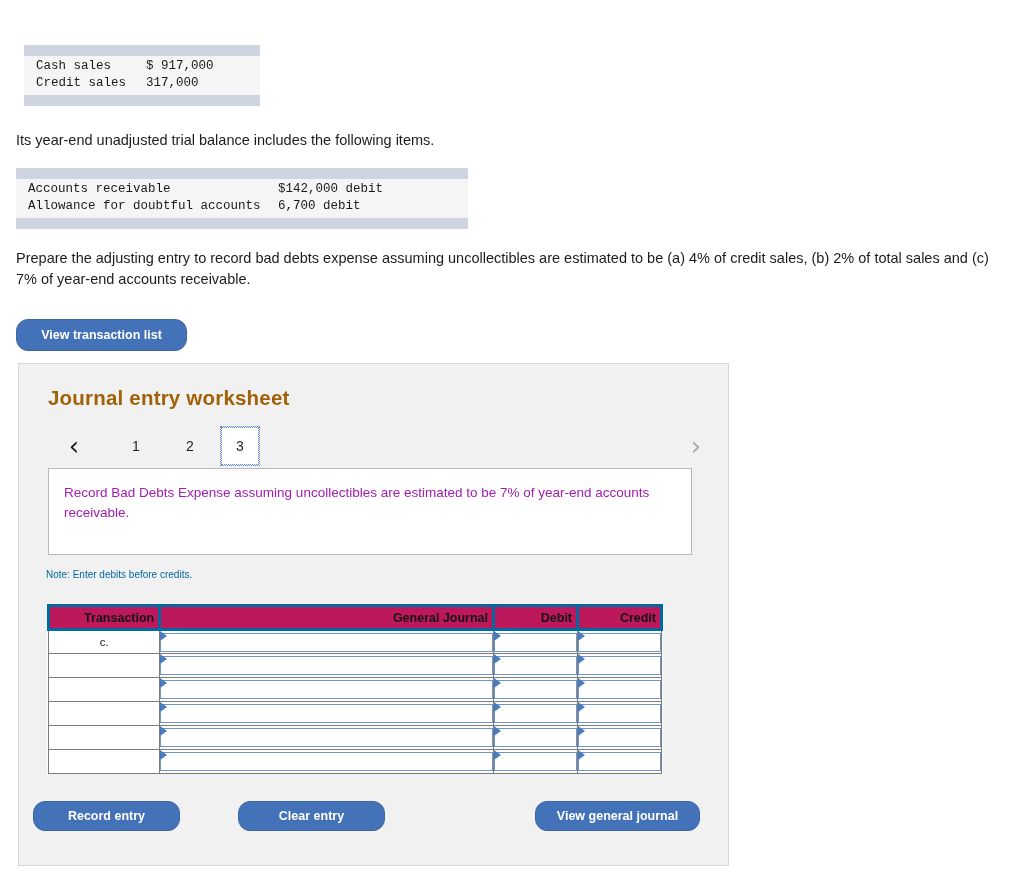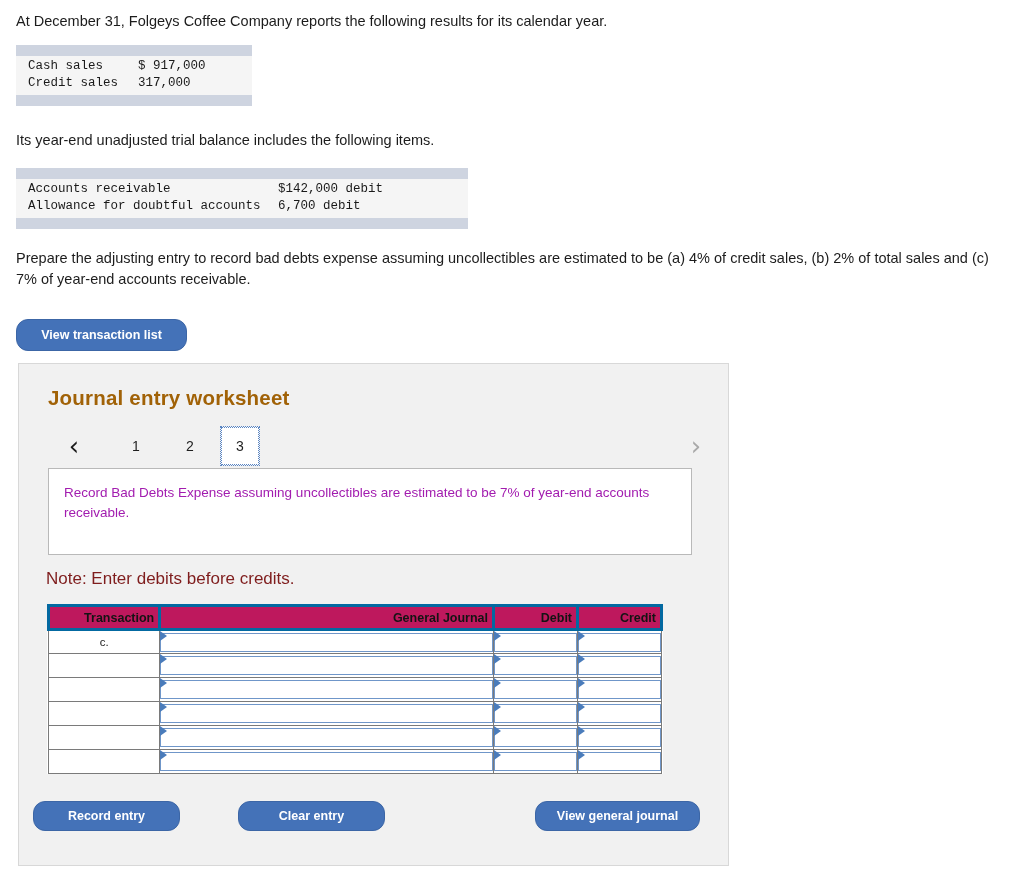--- a/index.html
+++ b/index.html
@@ -37,21 +37,21 @@
   }
   .fact-bar {
     background: #ced4e0;
     height: 11px;
   }
   .fact-body { background: #f5f5f5; padding: 2px 0 3px 0; }
   .fact-row { display: flex; line-height: 17px; white-space: pre; }
   .fact-label { padding-left: 12px; }
   .fact-value { text-align: left; }
 
-  #fact-table-sales { left: 16px; top: 45px; width: 236px; }
+  #fact-table-sales { left: 24px; top: 45px; width: 236px; }
   #fact-table-sales .fact-label { width: 122px; }
   #fact-table-sales .fact-value { width: 100px; }
 
   #fact-table-trial { left: 16px; top: 168px; width: 452px; }
   #fact-table-trial .fact-label { width: 262px; }
   #fact-table-trial .fact-value { width: 178px; }
 
   
   .btn {
     background: #4472b8;
@@ -119,21 +119,21 @@
     width: 644px; height: 87px;
     background: #ffffff;
     border: 1px solid #b9b9b9;
   }
   #instruction-text {
     position: absolute; left: 15px; top: 14px; width: 600px;
     font-size: 13.5px; line-height: 1.5; color: #a21caf;
   }
   #note-text {
     position: absolute; left: 27px; top: 205px;
-    font-size: 17px; color: #7f1d1d;
+    font-size: 10px; color: #0369a1;
   }
 
   
   #journal-table {
     position: absolute; left: 28px; top: 240px;
     width: 616px;
     border-collapse: collapse;
     table-layout: fixed;
     background: #ffffff;
   }
@@ -184,21 +184,20 @@
   
   #record-entry-button  { position: absolute; left: 14px;  top: 437px; width: 147px; height: 30px; }
   #clear-entry-button   { position: absolute; left: 219px; top: 437px; width: 147px; height: 30px; }
   #view-general-journal-button { position: absolute; left: 516px; top: 437px; width: 165px; height: 30px; }
 </style>
 </head>
 <body>
 
 <div class="page">
 
-  <div class="prose" id="intro-line-1">At December 31, Folgeys Coffee Company reports the following results for its calendar year.</div>
 
   <div class="fact-table" id="fact-table-sales">
     <div class="fact-bar"></div>
     <div class="fact-body">
       <div class="fact-row">
         <span class="fact-label">Cash sales</span>
         <span class="fact-value">$ 917,000</span>
       </div>
       <div class="fact-row">
         <span class="fact-label">Credit sales</span>

